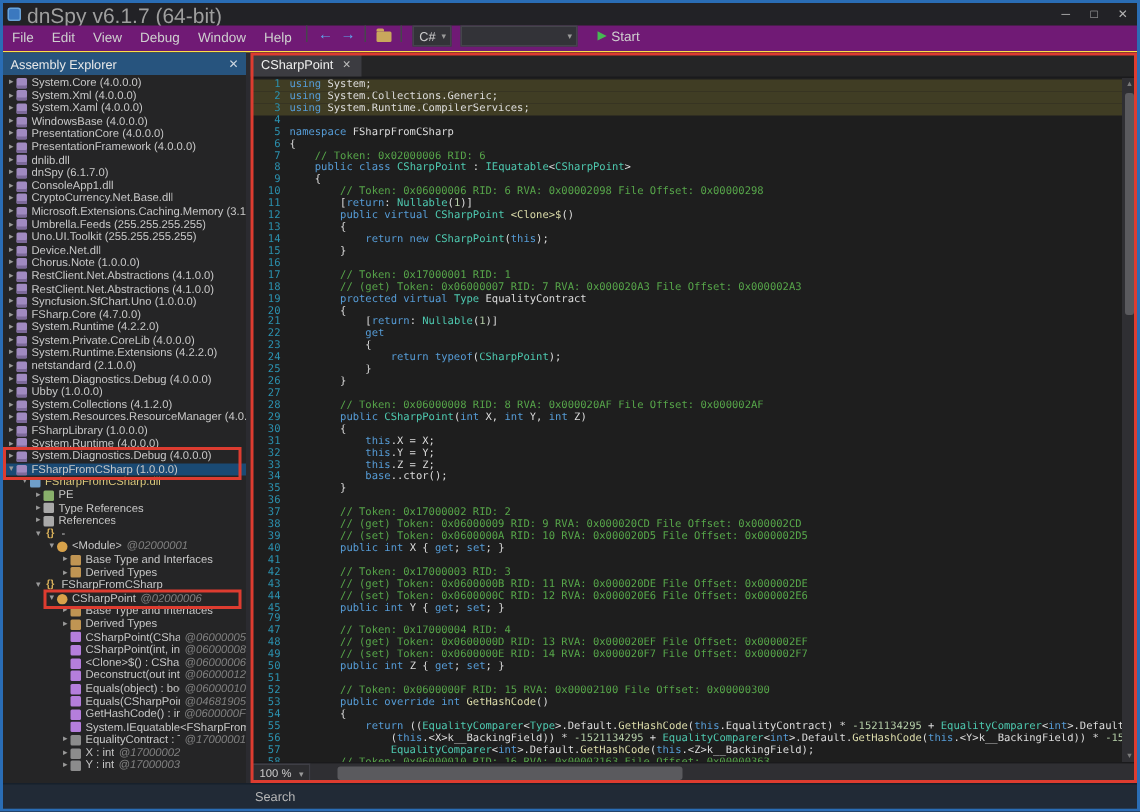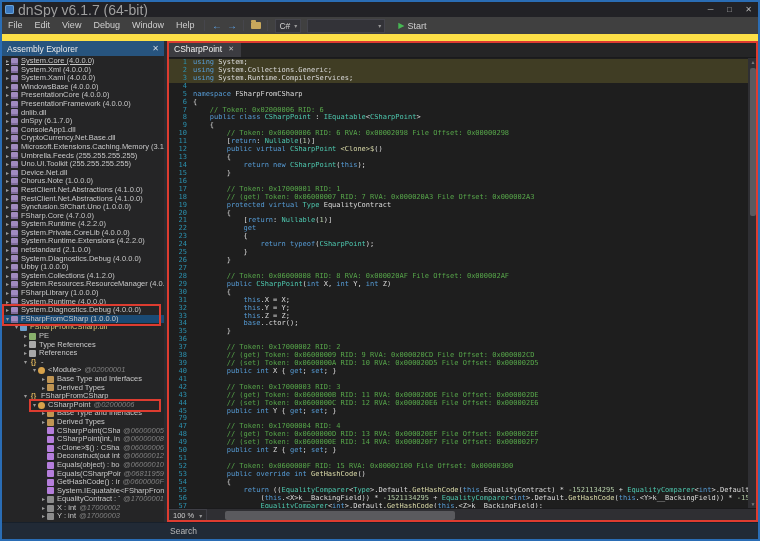--- a/index.html
+++ b/index.html
@@ -10,21 +10,21 @@
     -webkit-font-smoothing:antialiased;
   }
   .window{width:100%;height:100%;display:flex;flex-direction:column;}
   
   .titlebar{height:15px;background:#222226;display:flex;align-items:center;flex:none;}
   .applogo{width:9px;height:9px;margin:0 4px 0 3px;border-radius:2px;background:#3b78bf;box-shadow:inset 0 0 0 1px #6aa3d8;flex:none;}
   .title{font-size:14px;color:#9f9f9f;}
   .wbtns{margin-left:auto;display:flex;}
   .wbtn{width:19px;height:15px;color:#b6b6b6;font-size:8px;display:flex;align-items:center;justify-content:center;}
   
-  .menurow{height:17px;background:#404040;display:flex;align-items:center;flex:none;font-size:9px;color:#cfcfcf;border-bottom:7px solid #fde047;}
+  .menurow{height:17px;background:#701a75;display:flex;align-items:flex-start;flex:none;font-size:9px;color:#cfcfcf;border-bottom:1px solid #fde047;}
   .menus{display:flex;}
   .menu-item{padding:0 6px;line-height:17px;}
   .tbsep{width:1px;height:11px;background:#46464c;margin:0 4px;}
   .tbtn{width:15px;height:14px;display:flex;align-items:center;justify-content:center;}
   .navarr{color:#5fa8ef;font-size:10px;font-weight:bold;line-height:10px;}
   .folder{width:10px;height:7px;background:#c9a85c;border-radius:1px;position:relative;}
   .folder::before{content:"";position:absolute;top:-2px;left:0;width:5px;height:2px;background:#c9a85c;border-radius:1px 1px 0 0;}
   .combo{height:12px;background:#333338;border:1px solid #45454c;color:#cfcfcf;display:flex;align-items:center;padding:0 3px;margin:0 3px;font-size:8.5px;gap:4px;}
   .combo.wide{width:70px;justify-content:flex-end;}
   .dd{color:#9a9a9a;font-size:6px;}
@@ -129,21 +129,21 @@
     </span>
   </div>
 
   <div class="main">
     <div class="explorer">
       <div class="exp-header">
         <span>Assembly Explorer</span>
         <span class="exp-close">✕</span>
       </div>
       <div class="tree">
-          <div class="trow" style="padding-left: 2px; text-decoration: underline;">
+          <div class="trow" style="padding-left: 2px;">
             <span class="arr">▸</span>
             <span class="ico ic-asm"></span>
             <span class="tlabel">System.Core (4.0.0.0)</span>
           </div>
           <div class="trow" style="padding-left: 2px;">
             <span class="arr">▸</span>
             <span class="ico ic-asm"></span>
             <span class="tlabel">System.Xml (4.0.0.0)</span>
           </div>
           <div class="trow" style="padding-left: 2px;">
@@ -380,21 +380,21 @@
           <div class="trow" style="padding-left: 38px;">
             <span class="arr"></span>
             <span class="ico ic-mth"></span>
             <span class="tlabel">Equals(object) : bool</span>
             <span class="tok">@06000010</span>
           </div>
           <div class="trow" style="padding-left: 38px;">
             <span class="arr"></span>
             <span class="ico ic-mth"></span>
             <span class="tlabel">Equals(CSharpPoint) : bool</span>
-            <span class="tok">@06811959</span>
+            <span class="tok">@04681905</span>
           </div>
           <div class="trow" style="padding-left: 38px;">
             <span class="arr"></span>
             <span class="ico ic-mth"></span>
             <span class="tlabel">GetHashCode() : int</span>
             <span class="tok">@0600000F</span>
           </div>
           <div class="trow" style="padding-left: 38px;">
             <span class="arr"></span>
             <span class="ico ic-mth"></span>

